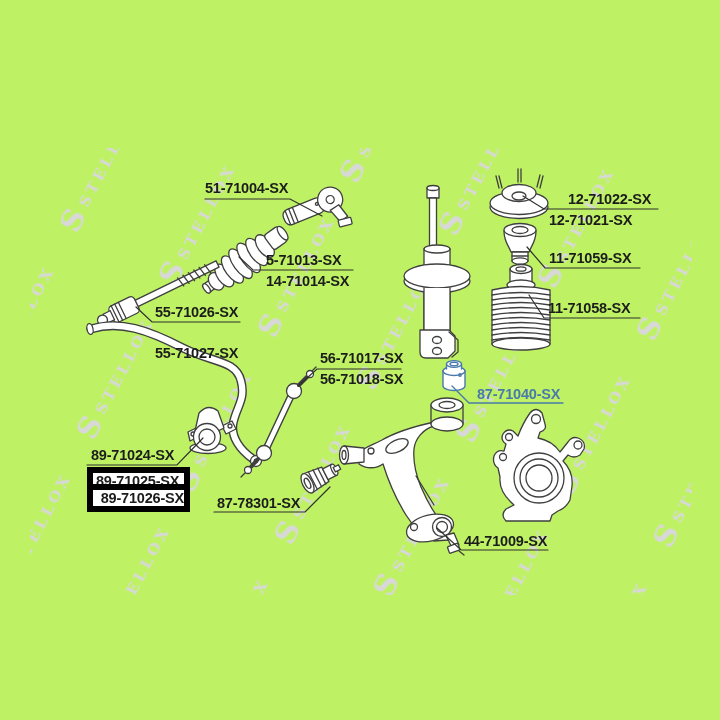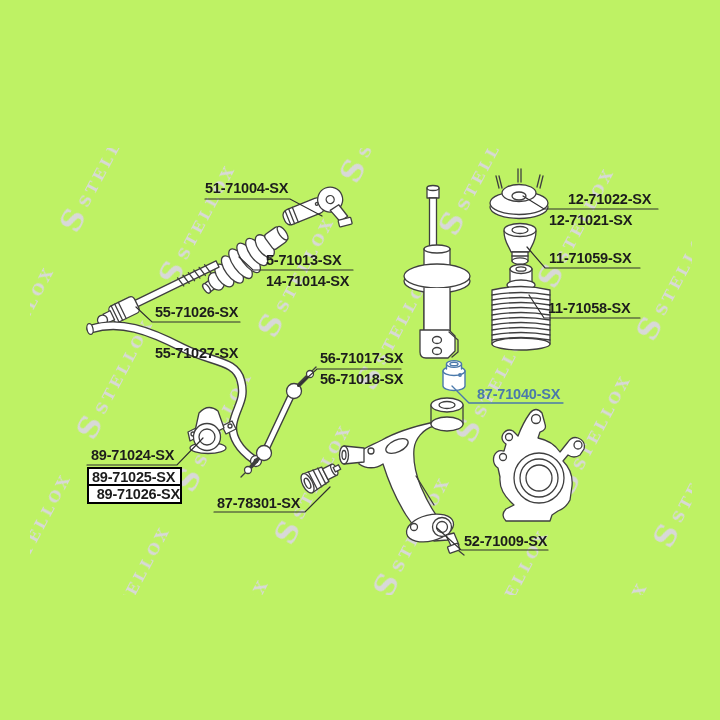--- a/index.html
+++ b/index.html
@@ -2,21 +2,21 @@
 <html><head>
 <meta charset="utf-8">
 <style>
   html,body{margin:0;padding:0;background:#ffffff;}
   #stage{position:relative;width:720px;height:720px;background:#bef264;overflow:hidden;
          font-family:"Liberation Sans",sans-serif;}
   #art{position:absolute;left:0;top:0;}
   .label{position:absolute;font-size:14.5px;font-weight:bold;color:#1c1c1c;
          white-space:nowrap;letter-spacing:-0.2px;line-height:16px;}
   .label.blue{color:#4a79ab;}
-  .label.boxed{border:2px solid #000000;background:#ffffff;width:88px;height:16px;
+  .label.boxed{border:6px solid #000000;background:#ffffff;width:88px;height:16px;
                padding-left:3px;}
   
   #l-tierod{left:205px;top:180px;}
   #l-boot1{left:266px;top:252px;}
   #l-boot2{left:266px;top:273px;}
   #l-axial1{left:155px;top:304px;}
   #l-axial2{left:155px;top:325px;margin-top:20px;}
   #l-mount1{left:568px;top:191px;}
   #l-mount2{left:549px;top:212px;}
   #l-bump{left:549px;top:250px;}
@@ -266,15 +266,15 @@
   <div class="label" id="l-mount2">12-71021-SX</div>
   <div class="label" id="l-bump">11-71059-SX</div>
   <div class="label" id="l-dboot">11-71058-SX</div>
   <div class="label" id="l-slink1">56-71017-SX</div>
   <div class="label" id="l-slink2">56-71018-SX</div>
   <div class="label blue" id="l-hl">87-71040-SX</div>
   <div class="label" id="l-sbush1">89-71024-SX</div>
   <div class="label boxed" id="l-sbush2">89-71025-SX</div>
   <div class="label boxed" id="l-sbush3">89-71026-SX</div>
   <div class="label" id="l-rearbush">87-78301-SX</div>
-  <div class="label" id="l-balljoint">52-71009-SX</div>
+  <div class="label" id="l-balljoint">44-71009-SX</div>
 
 </div>
 
 </body></html>

